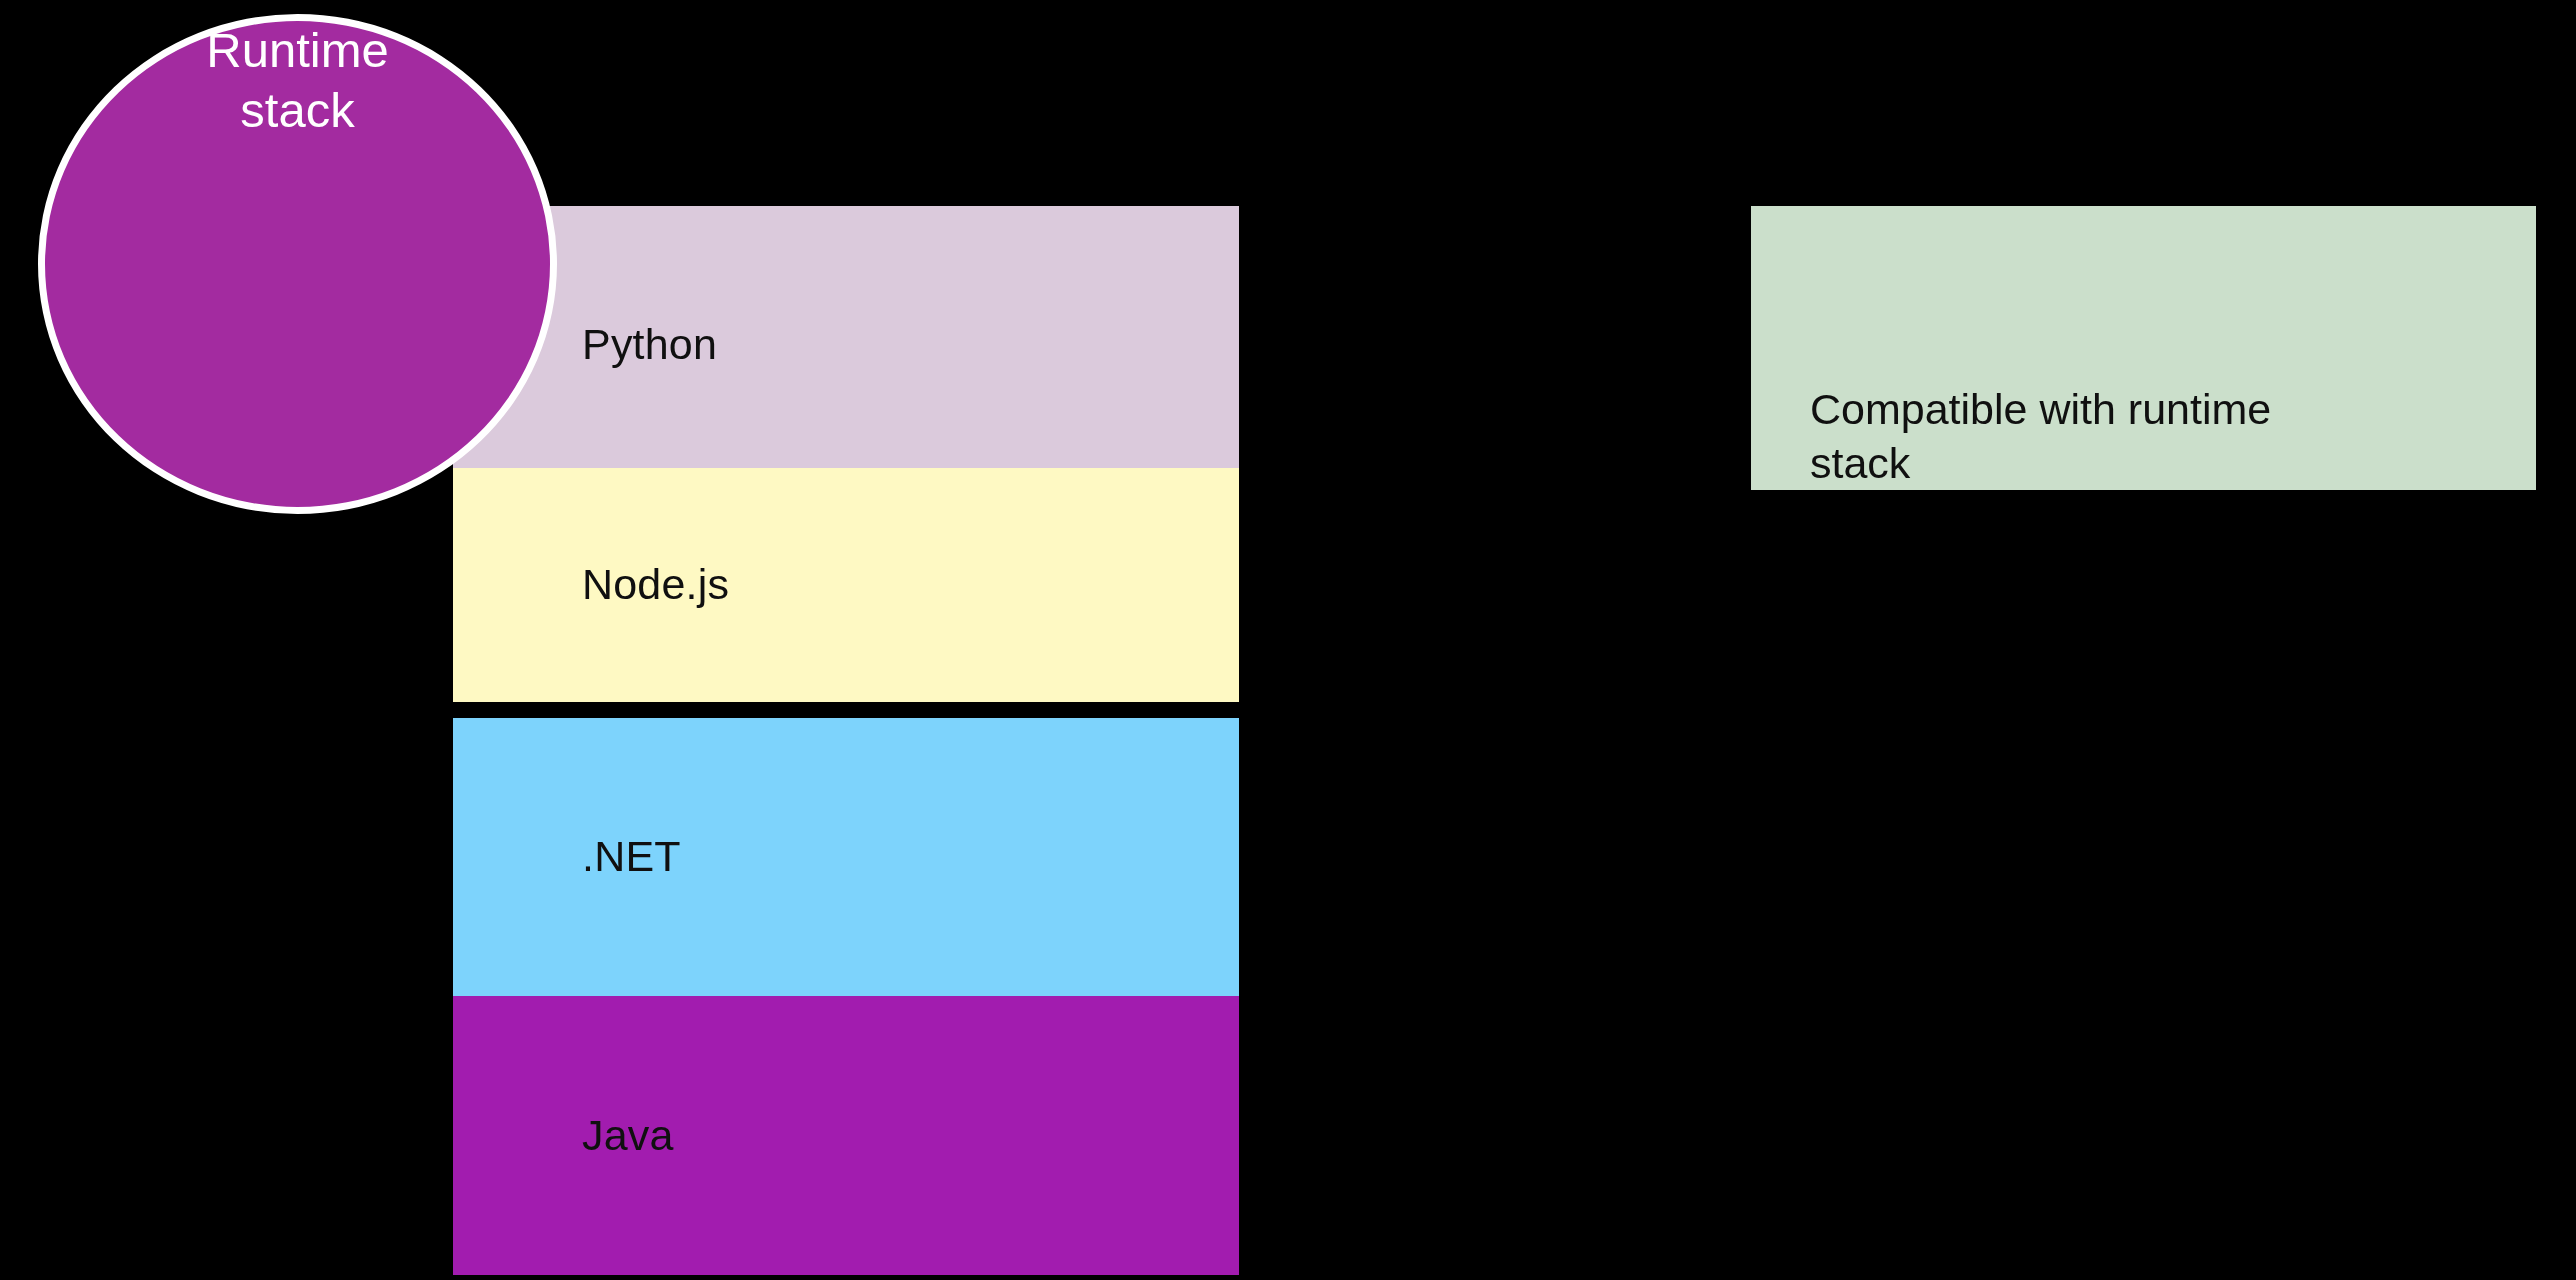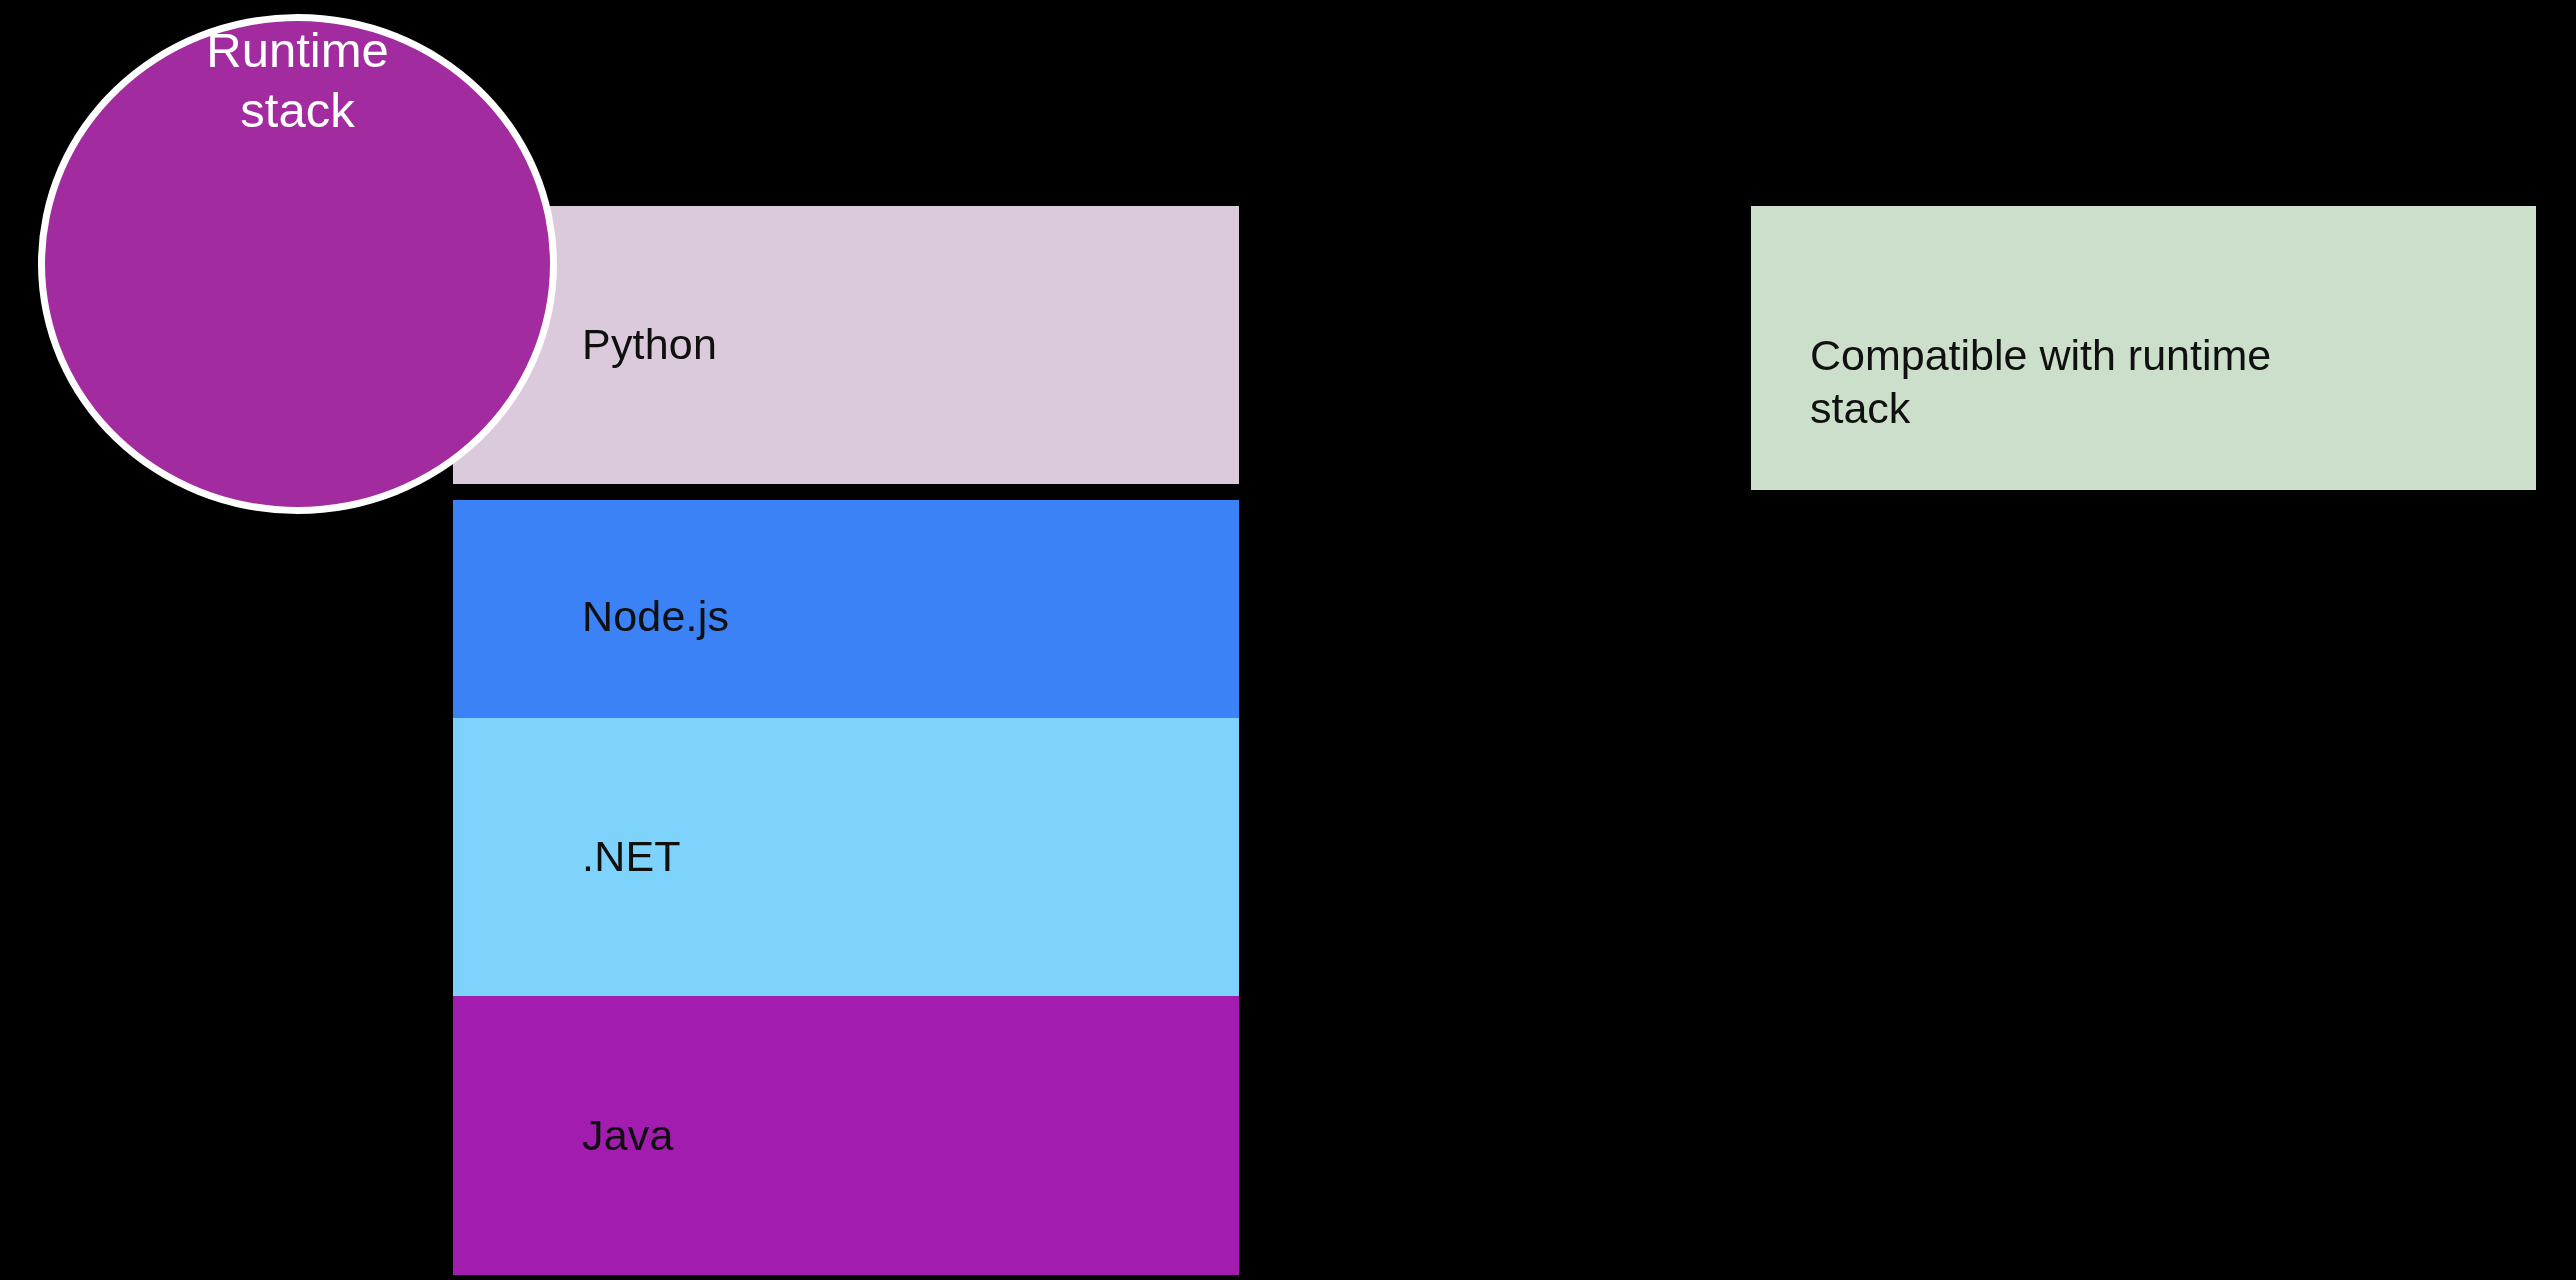--- a/index.html
+++ b/index.html
@@ -36,34 +36,34 @@
   }
   .band-label {
     font-size: 43px;
     line-height: 1.1;
     color: #101010;
     padding-left: 129px;
     letter-spacing: 0.2px;
     white-space: pre;
   }
   .band-python  { top: 0px;    height: 278px; background: #DBCADC; }
-  .band-node    { top: 294px;  height: 234px; background: #3b82f6; }
+  .band-node    { top: 262px;  height: 234px; background: #fef9c3; }
   .band-dotnet  { top: 512px;  height: 278px; background: #7dd3fc; }
   .band-java    { top: 790px;  height: 279px; background: #a21caf; }
 
   
   .note-box {
     position: absolute;
     left: 1751px;
     top: 206px;
     width: 785px;
     height: 284px;
     background: #CBDFCB;
     display: flex;
-    align-items: center;
+    align-items: flex-end;
   }
   .note-text {
     font-size: 43px;
     line-height: 1.24;
     color: #101010;
     padding: 68px 0 0 59px;
     max-width: 554px;
     white-space: pre-wrap;
   }
 

